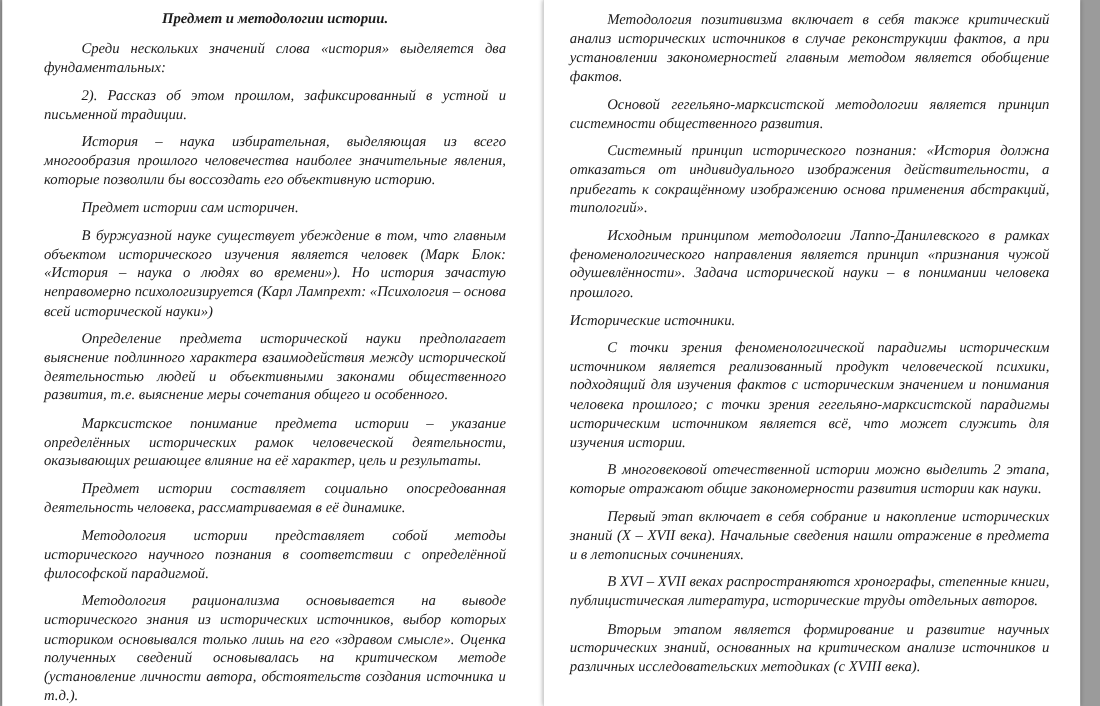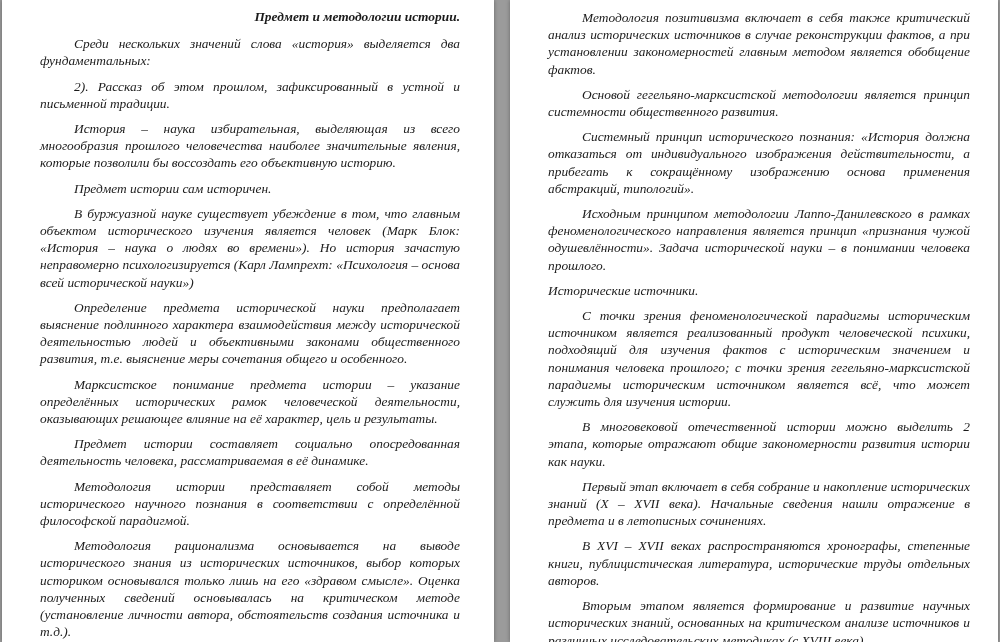--- a/index.html
+++ b/index.html
@@ -25,26 +25,25 @@
     line-height: 17.2px;
     box-shadow: 0 0 4px rgba(0,0,0,0.35);
   }
   .page-left {
     width: 492px;
     margin-left: 2px;
     padding: 8px 34px 0 38px;
   }
   .page-right {
     width: 488px;
-    margin-left: 16px;
-    padding: 9px 28px 0 38px;
+    padding: 9px 28px 0 24px;
   }
   .doc-title {
     font-weight: bold;
-    text-align: right;
+    text-align: center;
     margin: 0 0 10px 0;
   }
   .para {
     margin: 0 0 8px 0;
     text-indent: 34px;
     text-align: justify;
   }
   .section-heading {
     margin: 0 0 8px 0;
   }

